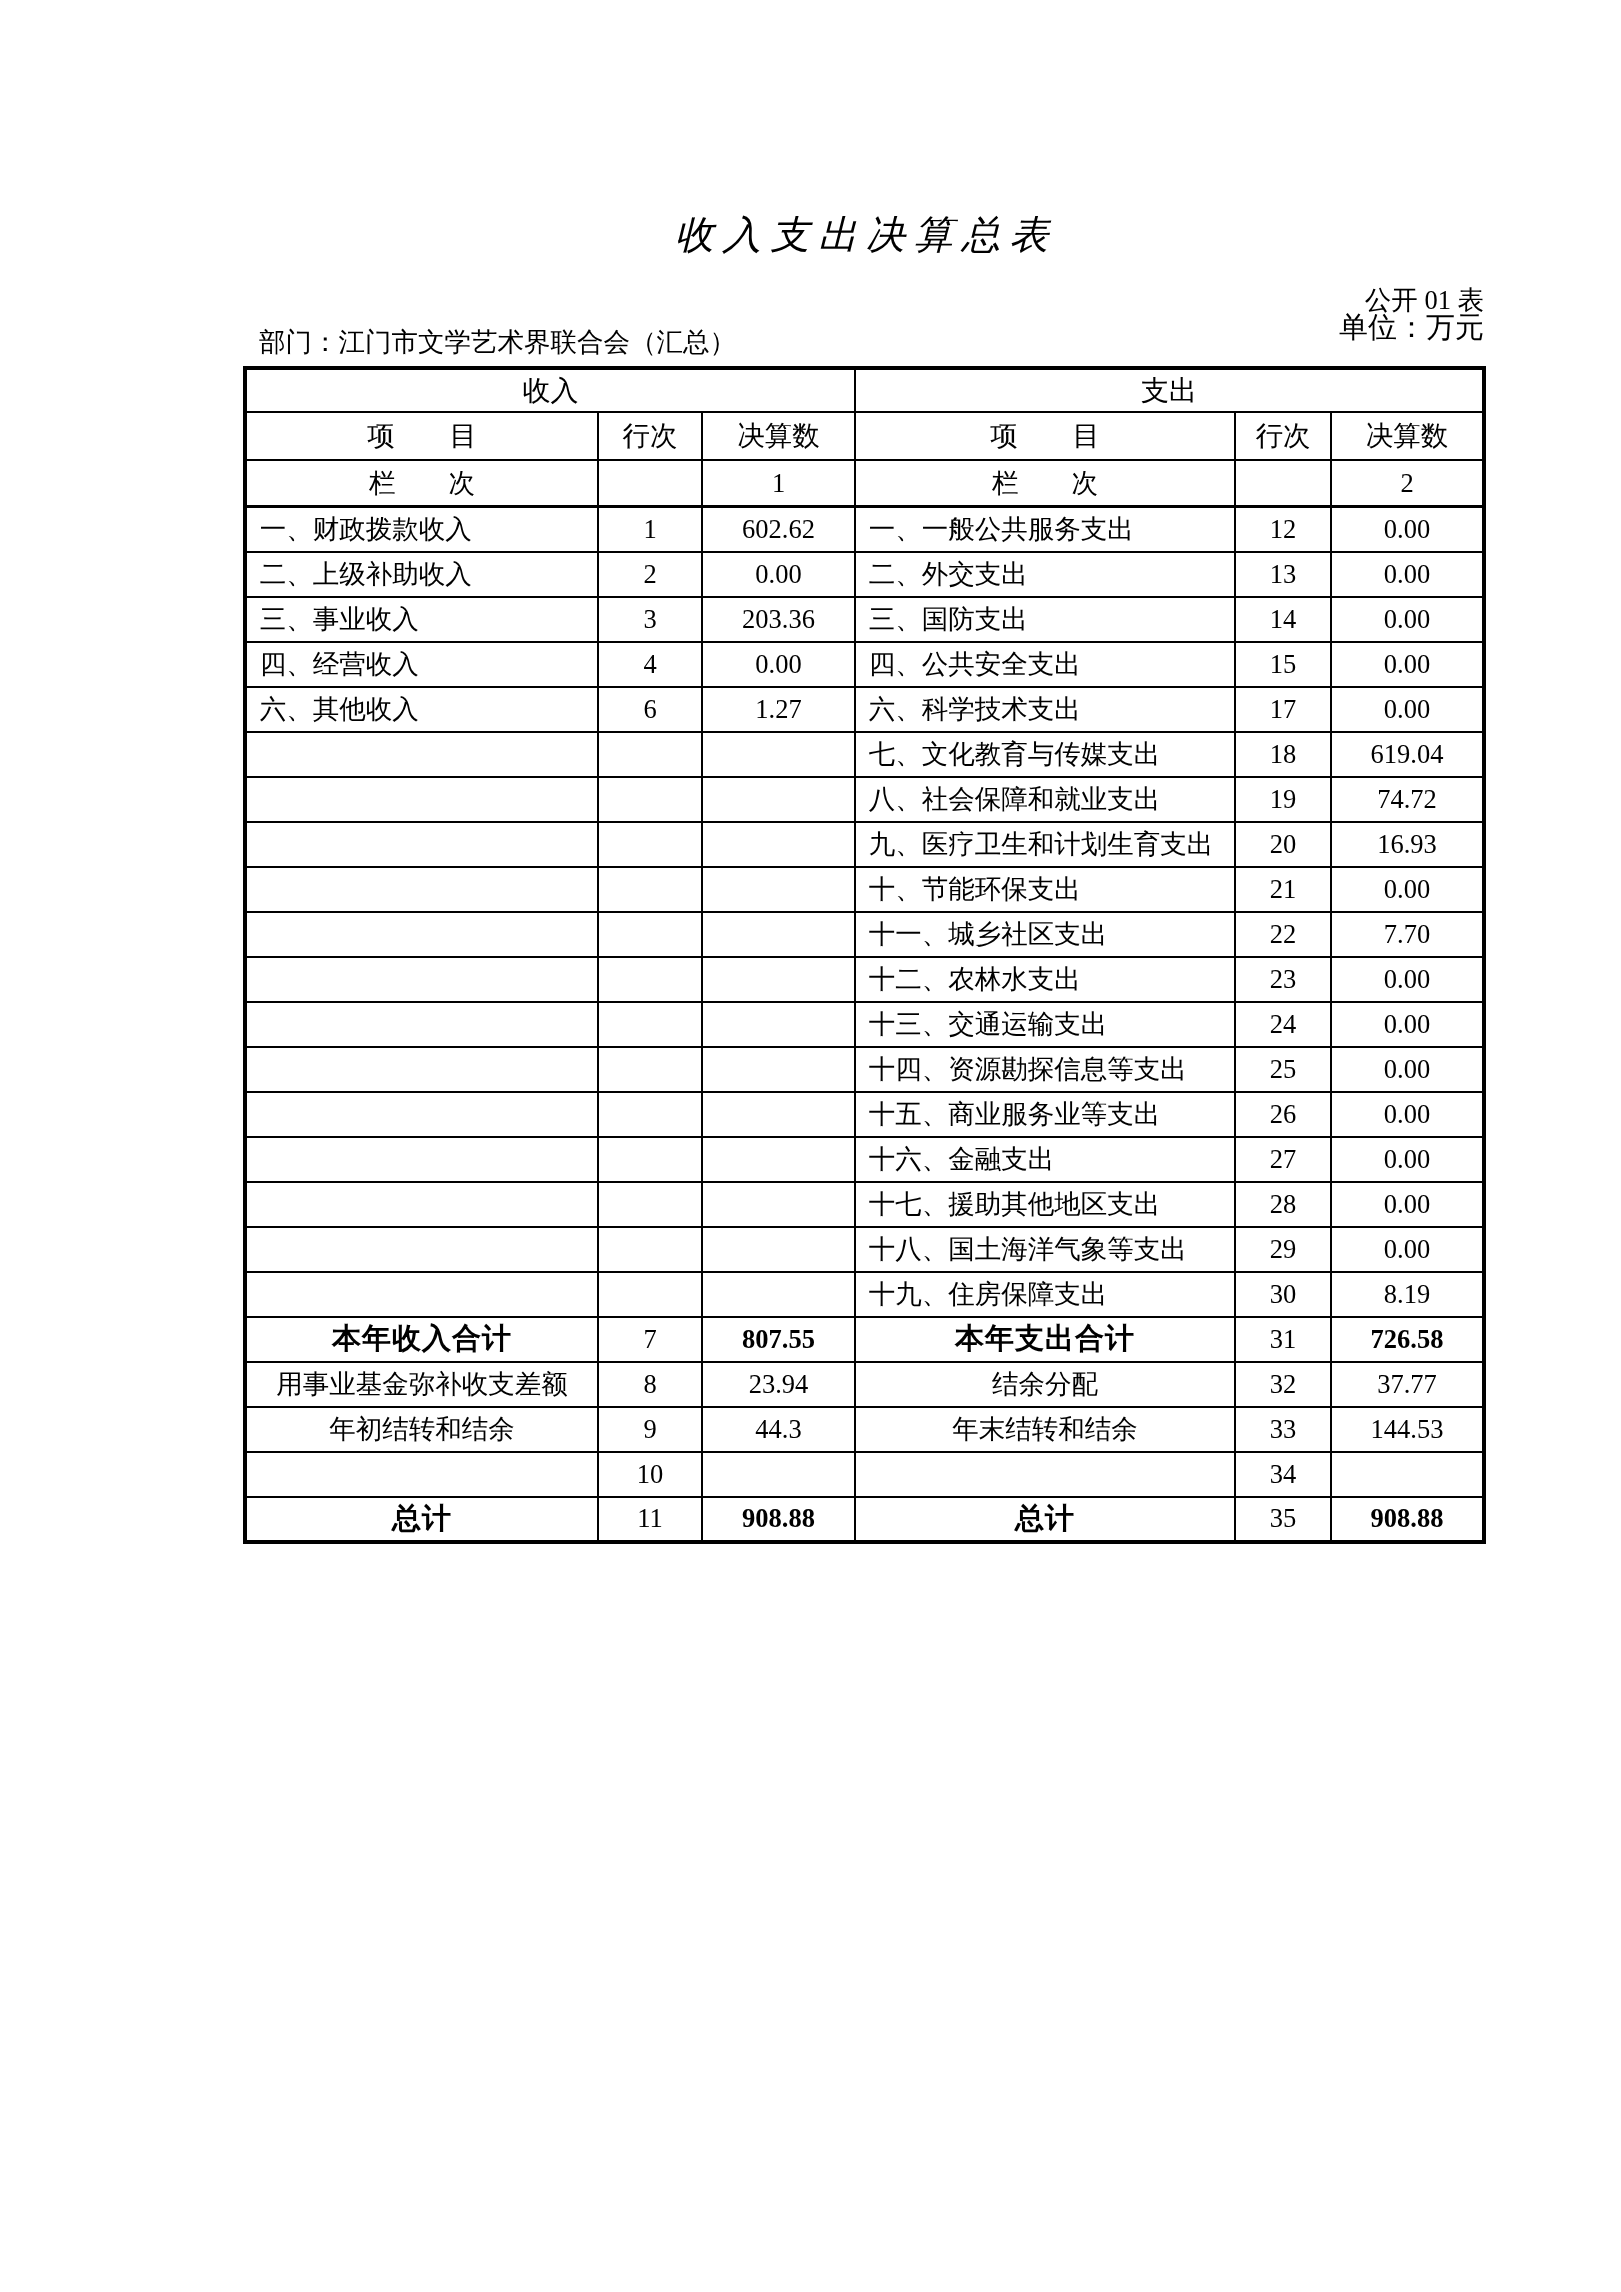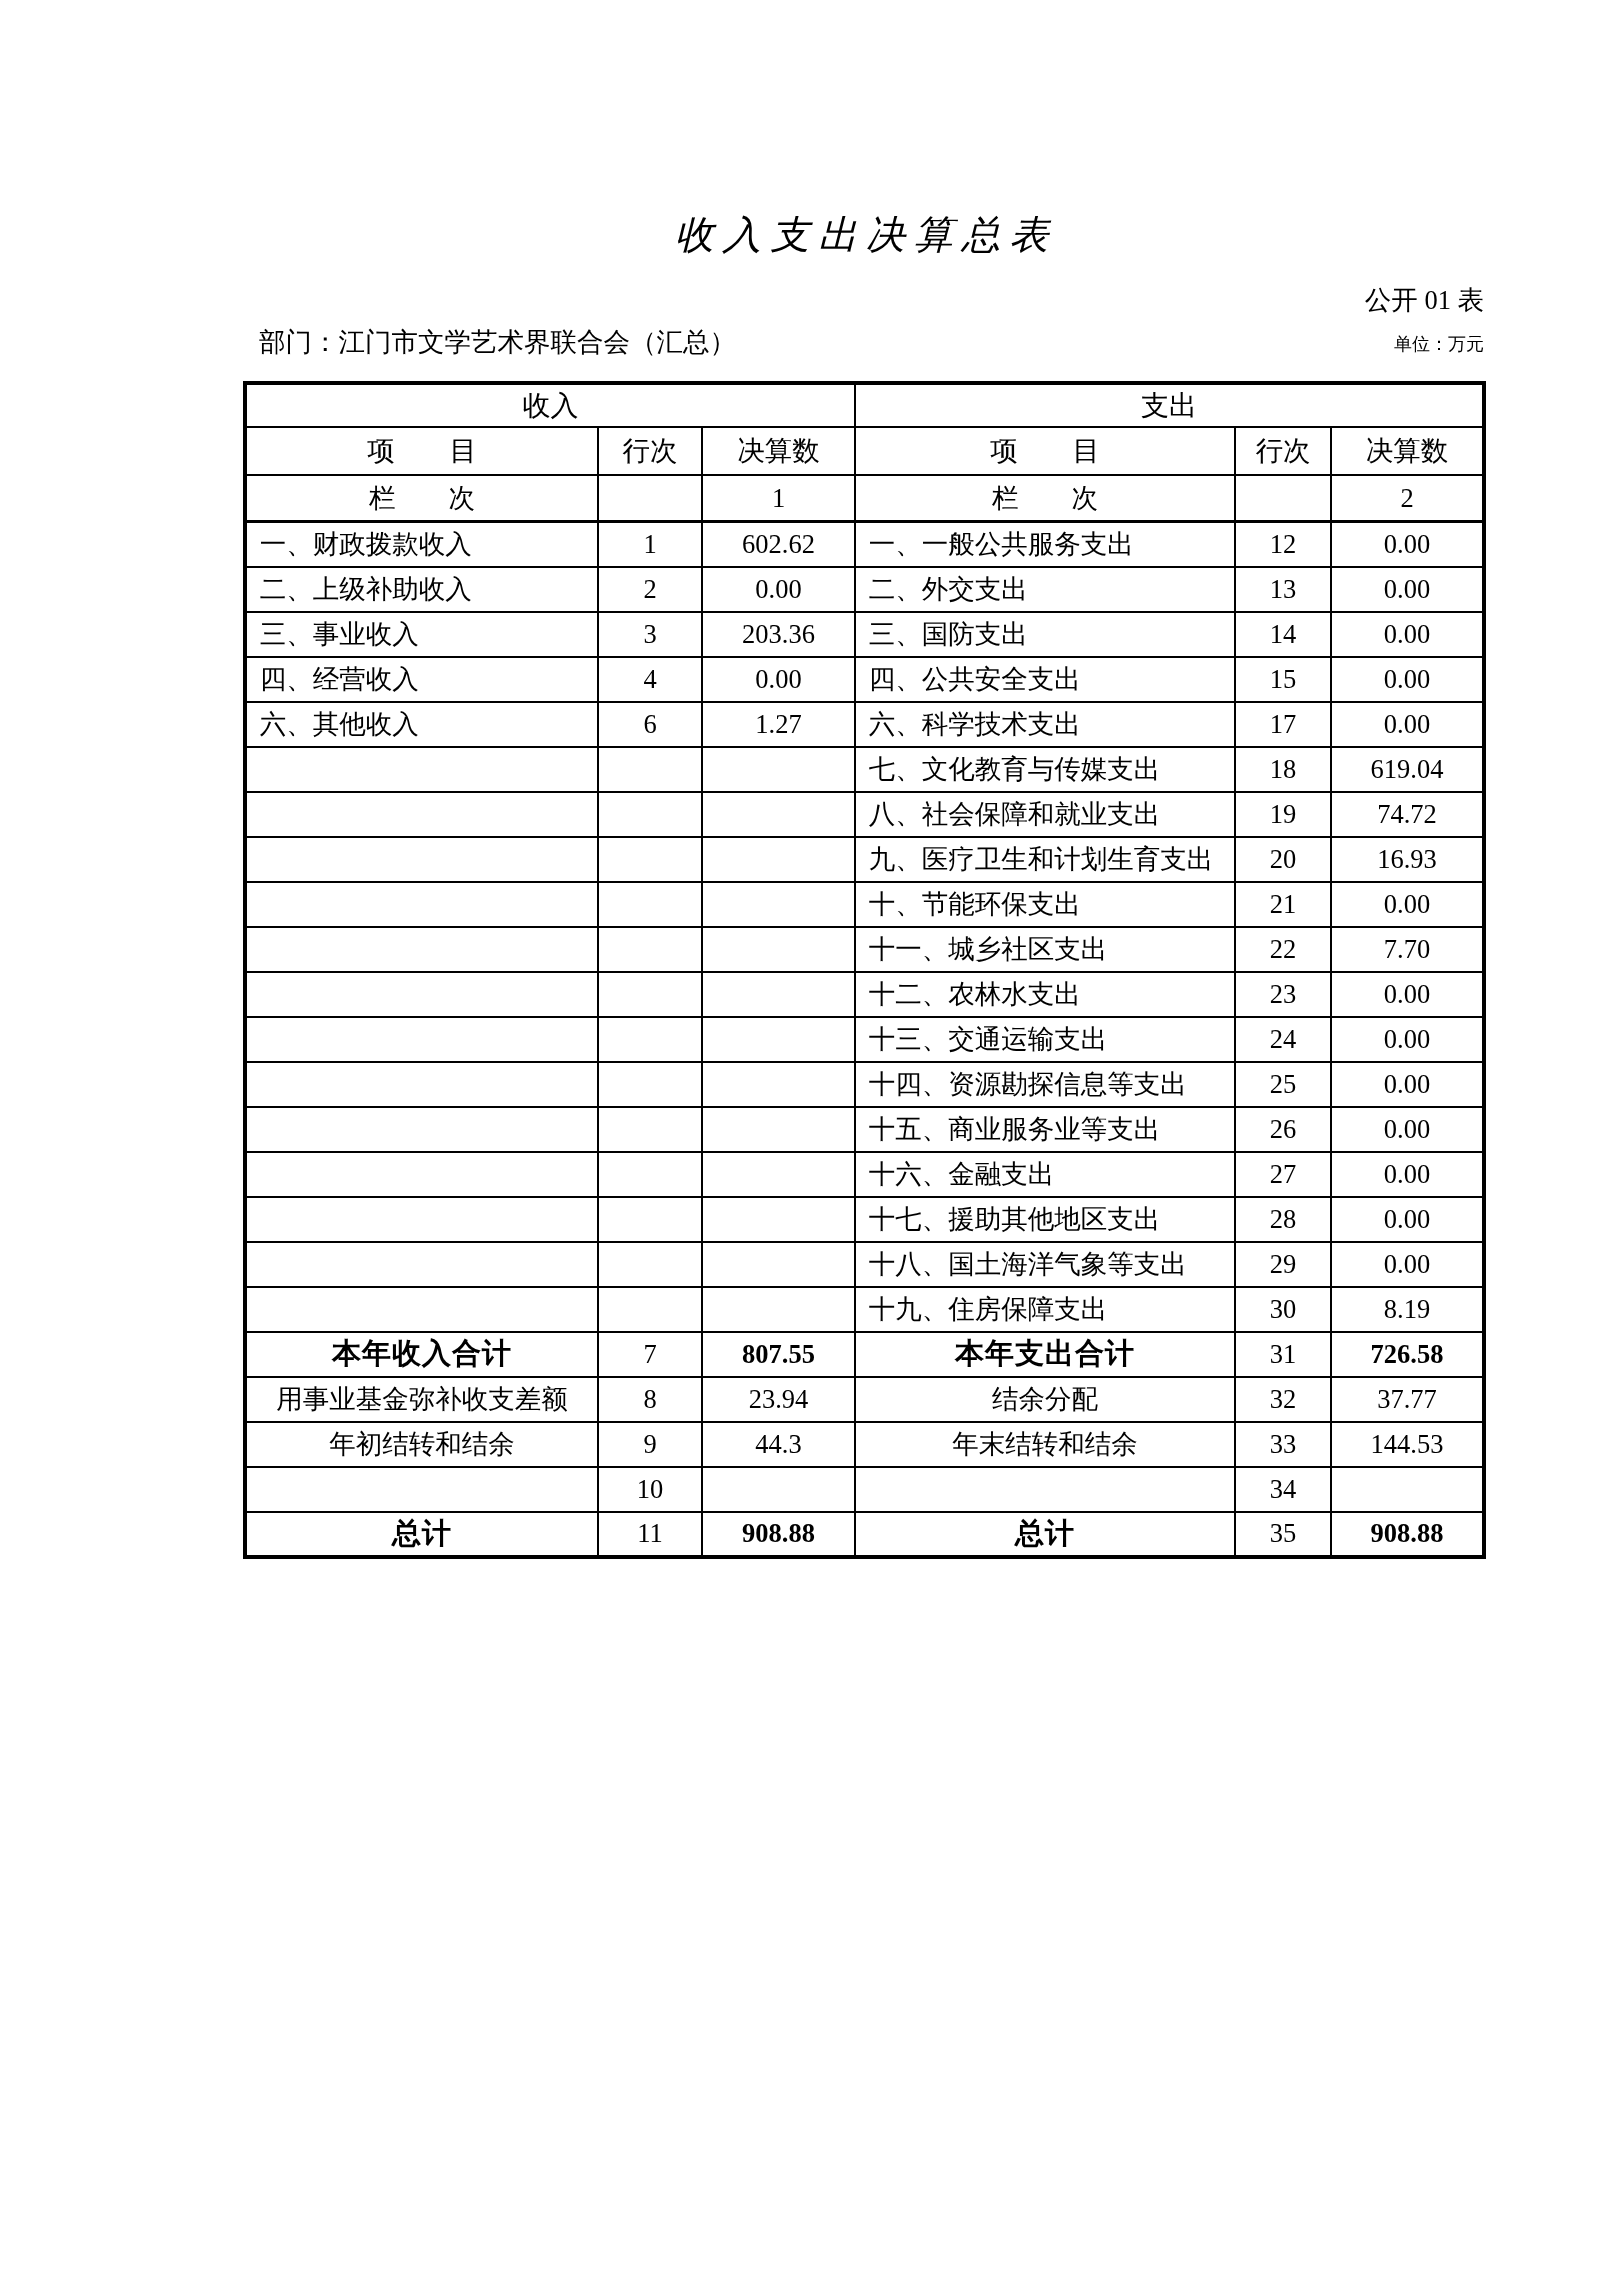--- a/index.html
+++ b/index.html
@@ -36,28 +36,28 @@
   }
   .dept-line {
     position: absolute;
     top: 324px;
     left: 259px;
     font-size: 26.5px;
     white-space: nowrap;
   }
   .unit-line {
     position: absolute;
-    top: 332px;
+    top: 308px;
     right: 137px;
-    font-size: 18px;
+    font-size: 29px;
     white-space: nowrap;
   }
   table.budget {
     position: absolute;
-    top: 381px;
+    top: 366px;
     left: 243px;
     width: 1239px;
     border-collapse: collapse;
     table-layout: fixed;
     border: 4.9px solid #000;
   }
   table.budget td {
     border: 2px solid #000;
     text-align: center;
     vertical-align: middle;

